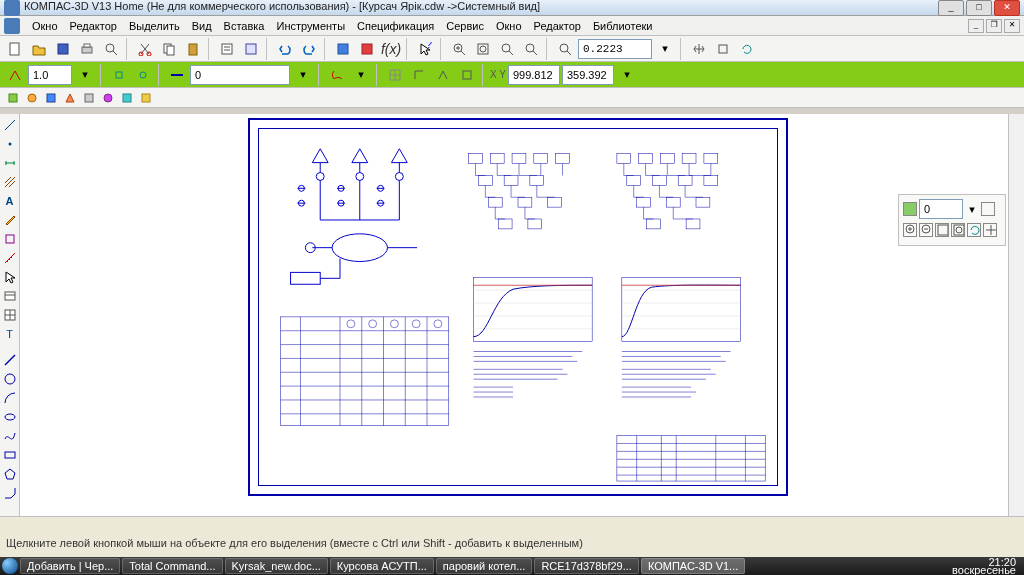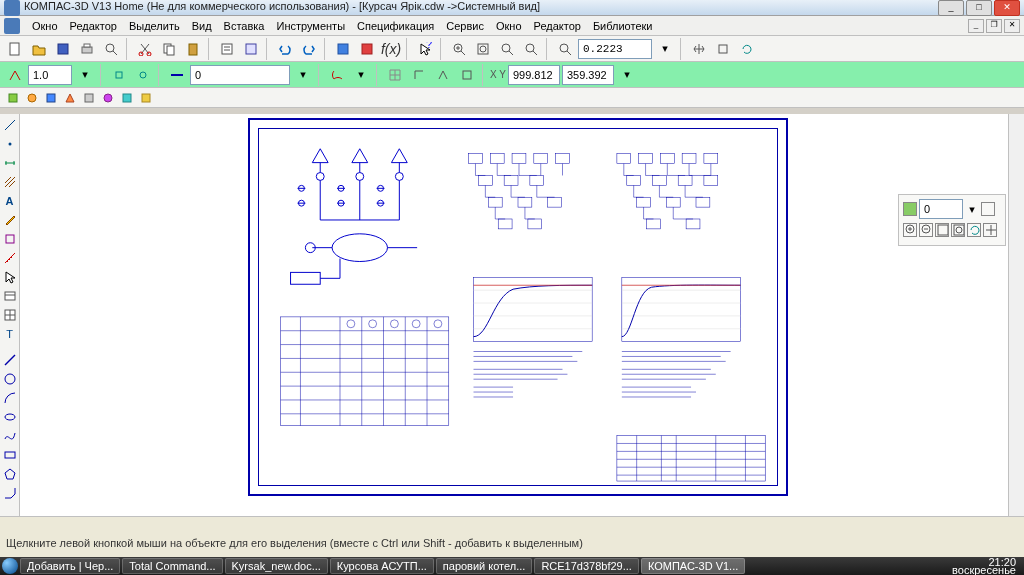--- a/index.html
+++ b/index.html
@@ -12,21 +12,21 @@
 .titlebar .winbtn.close { background:#e05040; color:#fff; border-color:#c03020; }
 .menubar { height:20px; background:#f0f0ee; display:flex; align-items:center; padding:0 4px; border-bottom:1px solid #c0c0c0; }
 .menubar .docicon { width:16px; height:16px; background:#4a7ab8; border-radius:2px; margin-right:6px; }
 .menubar .mitem { padding:2px 6px; cursor:default; }
 .menubar .mdi { margin-left:auto; display:flex; gap:2px; }
 .menubar .mdibtn { width:16px; height:14px; border:1px solid #aaa; background:#eee; font-size:8px; text-align:center; }
 .toolbar { height:26px; background:#f4f4f2; display:flex; align-items:center; padding:0 4px; border-bottom:1px solid #c0c0c0; gap:2px; }
 .tbtn { width:22px; height:22px; border:1px solid transparent; display:flex; align-items:center; justify-content:center; }
 .tsep { width:4px; height:22px; border-left:1px solid #c0c0c0; margin:0 2px; }
 .tinput { height:20px; border:1px solid #7f9db9; background:#fff; padding:0 4px; font-size:11px; }
-.toolbar3 { height:26px; background:#86efac; display:flex; align-items:center; padding:0 4px; border-bottom:1px solid #c0c0c0; gap:2px; }
+.toolbar3 { height:26px; background:#84cc16; display:flex; align-items:center; padding:0 4px; border-bottom:1px solid #c0c0c0; gap:2px; }
 .icostrip { height:20px; background:#f4f4f2; display:flex; align-items:center; padding:0 4px; border-bottom:1px solid #c0c0c0; gap:1px; }
 .icostrip .sbtn { width:18px; height:18px; }
 .mainarea { position:absolute; top:114px; left:0; right:0; bottom:36px; background:#fff; display:flex; }
 .lefttools { width:20px; background:#f4f4f2; border-right:1px solid #c0c0c0; display:flex; flex-direction:column; gap:1px; padding-top:2px; }
 .lefttools .lbtn { width:18px; height:18px; margin:0 auto; }
 .canvas { flex:1; background:#fff; position:relative; overflow:hidden; }
 .sheet { position:absolute; left:228px; top:4px; width:540px; height:378px; border:2px solid #0000aa; background:#fff; }
 .sheet .inner { position:absolute; left:8px; top:8px; right:8px; bottom:8px; border:1px solid #0000aa; }
 .floatpanel { position:absolute; right:18px; top:80px; width:108px; background:#f8f8f6; border:1px solid #c0c0c0; padding:4px; }
 .floatpanel .row { display:flex; align-items:center; gap:2px; margin-bottom:4px; }

